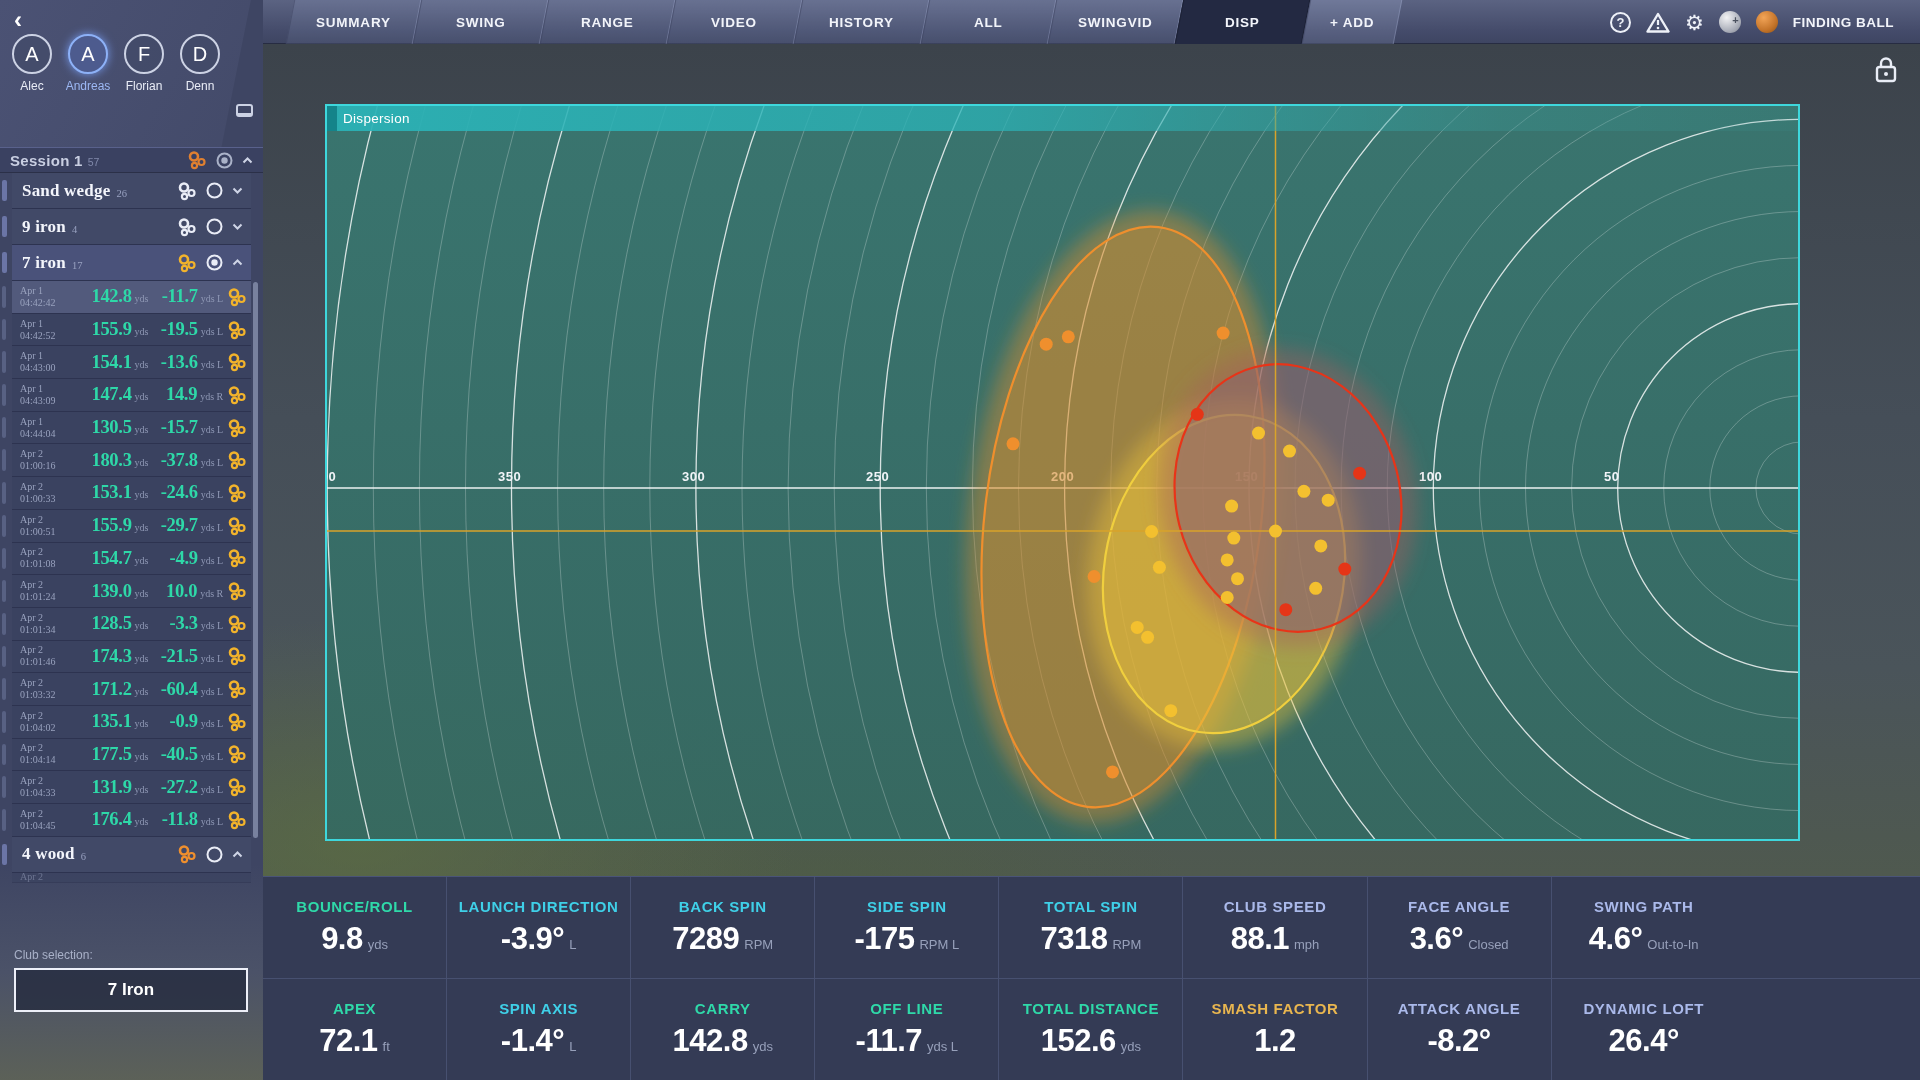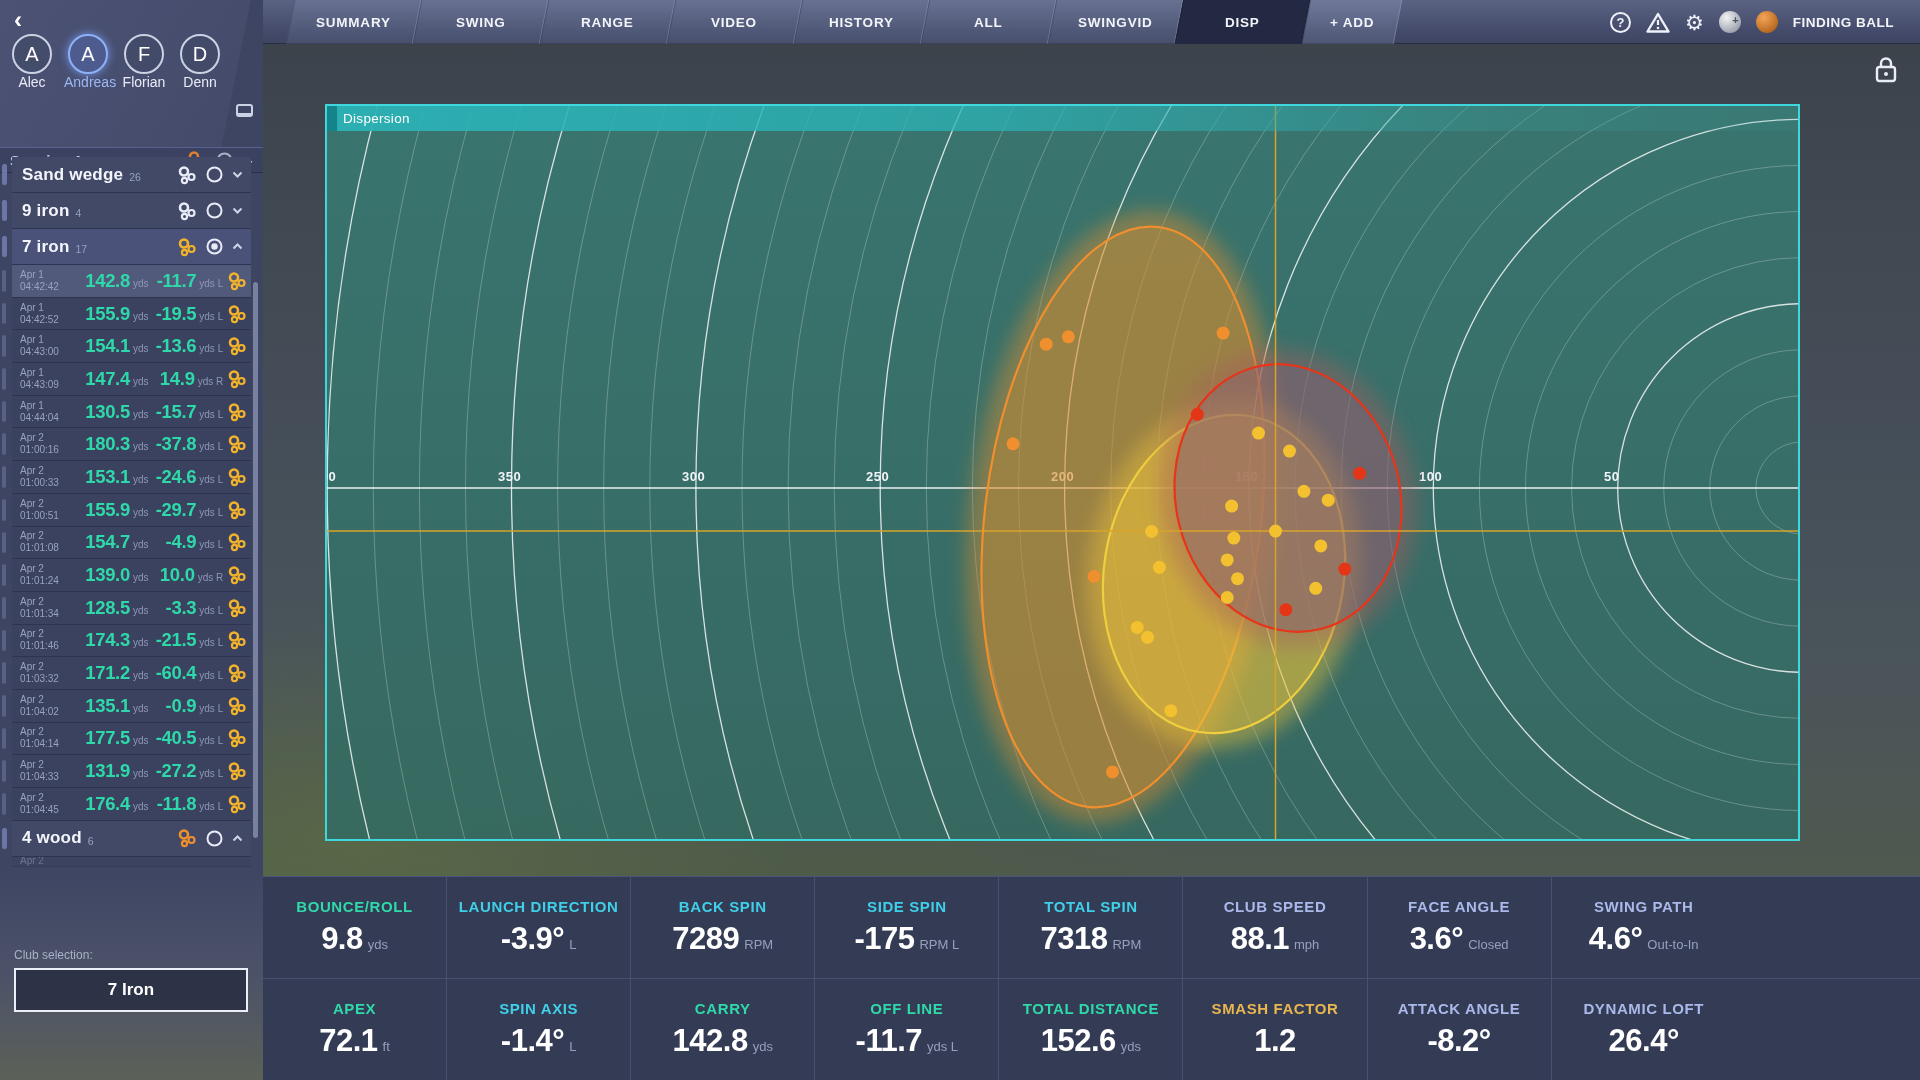--- a/index.html
+++ b/index.html
@@ -34,34 +34,34 @@
     background:linear-gradient(180deg,#3e4563 0%,#3e4563 80%,#4b5268 90%,#5c6158 100%); }
   .avatars-block { position:absolute; left:0; top:0; width:256px; height:147px;
     background:linear-gradient(120deg,#4b5274 0%,#434a69 100%);
     clip-path:polygon(0 0, 98% 0, 86.5% 100%, 0 100%); }
   .back { position:absolute; left:14px; top:6px; color:#fff; font-size:24px; font-weight:bold; cursor:pointer; }
   .avatar-row { position:absolute; left:8px; top:34px; display:flex; gap:8px; }
   .avatar { width:48px; text-align:center; cursor:pointer; }
   .avatar .circ { width:40px; height:40px; border-radius:50%; margin:0 auto;
     border:2px solid #ccd2e4; background:rgba(64,72,102,.55); color:#fff; font-size:20px;
     display:flex; align-items:center; justify-content:center; }
-  .avatar .nm { font-size:14px; color:#e9ecf6; }
+  .avatar .nm { margin-top:5px; font-size:12px; color:#e9ecf6; }
   .avatar.selected .circ { border-color:#8db1f7; box-shadow:0 0 10px rgba(125,165,255,.85); background:#4d5b8e; }
   .avatar.selected .nm { color:#9cb8f4; }
   .panel-icon { position:absolute; left:236px; top:104px; width:17px; height:13px;
     border:2px solid #ccd2e4; border-radius:3px; border-bottom-width:4px; cursor:pointer; }
 
   .session-head { position:absolute; left:0; top:147px; width:263px; height:26px; background:#3a4161;
     border-top:1px solid #59618c; border-bottom:1px solid #2b3048;
     display:flex; align-items:center; padding:0 10px; cursor:pointer; }
   .session-head .t { font-size:15px; font-weight:bold; color:#c9cfe2; letter-spacing:.3px; }
   .session-head .c { font-size:10.5px; color:#8089aa; margin-left:5px; margin-top:3px; }
   .head-icons { margin-left:auto; display:flex; align-items:center; gap:8px; }
 
-  .rows { position:absolute; left:12px; top:157px; width:239px; }
+  .rows { position:absolute; left:12px; top:173px; width:239px;font-family:Liberation Serif, serif; }
   .club-row { height:36px; background:#414967; border-bottom:1px solid #2d3350; position:relative;
     display:flex; align-items:center; padding:0 8px 0 10px; cursor:pointer; }
   .club-row.sel { background:#4a527a; }
   .club-row::before { content:""; position:absolute; left:-10px; top:7px; bottom:7px; width:5px;
     background:#6b75a6; border-radius:2px; }
   .club-row .t { font-size:17px; color:#f3f5fb; font-weight:bold; letter-spacing:.2px; }
   .club-row .c { font-size:10.5px; color:#98a1c0; margin-left:6px; margin-top:5px; }
 
   .shot { height:32.7px; background:#3a4260; border-bottom:1px solid #2d3350; position:relative;
     display:flex; align-items:center; padding-left:8px; cursor:pointer; }

